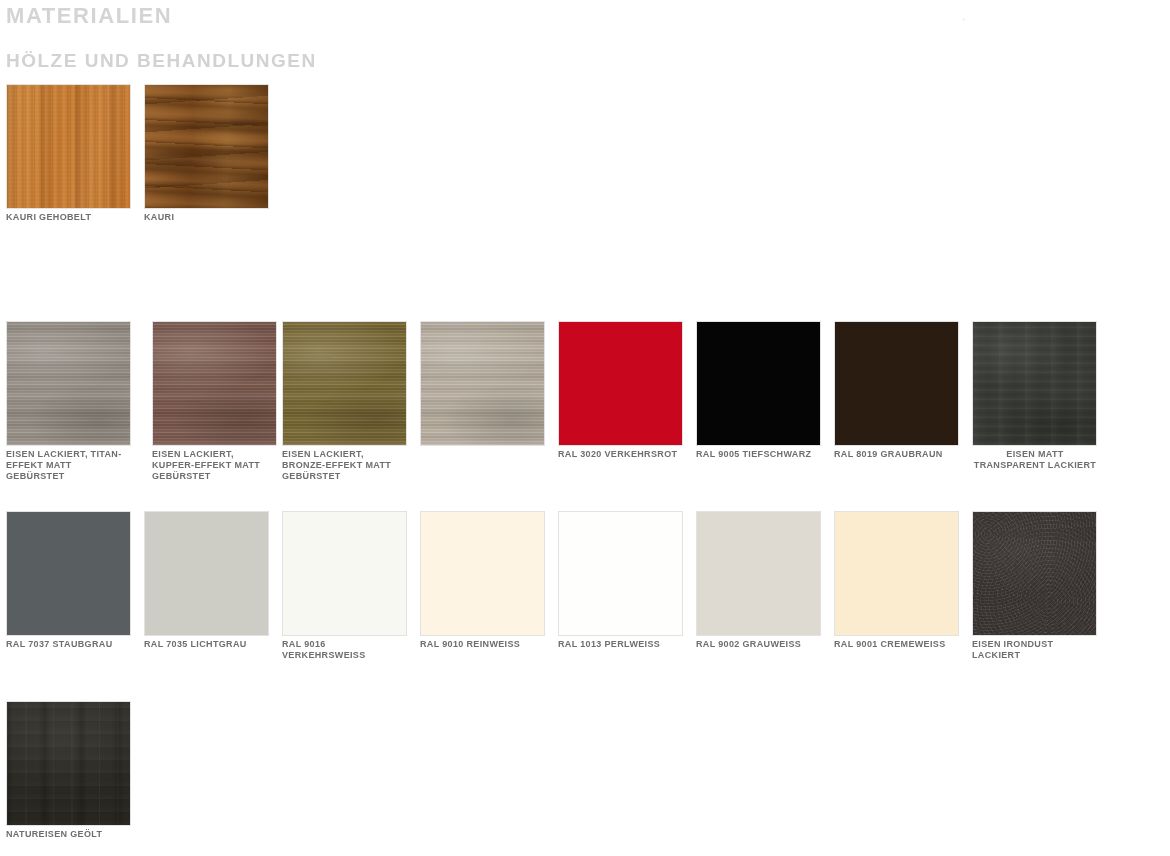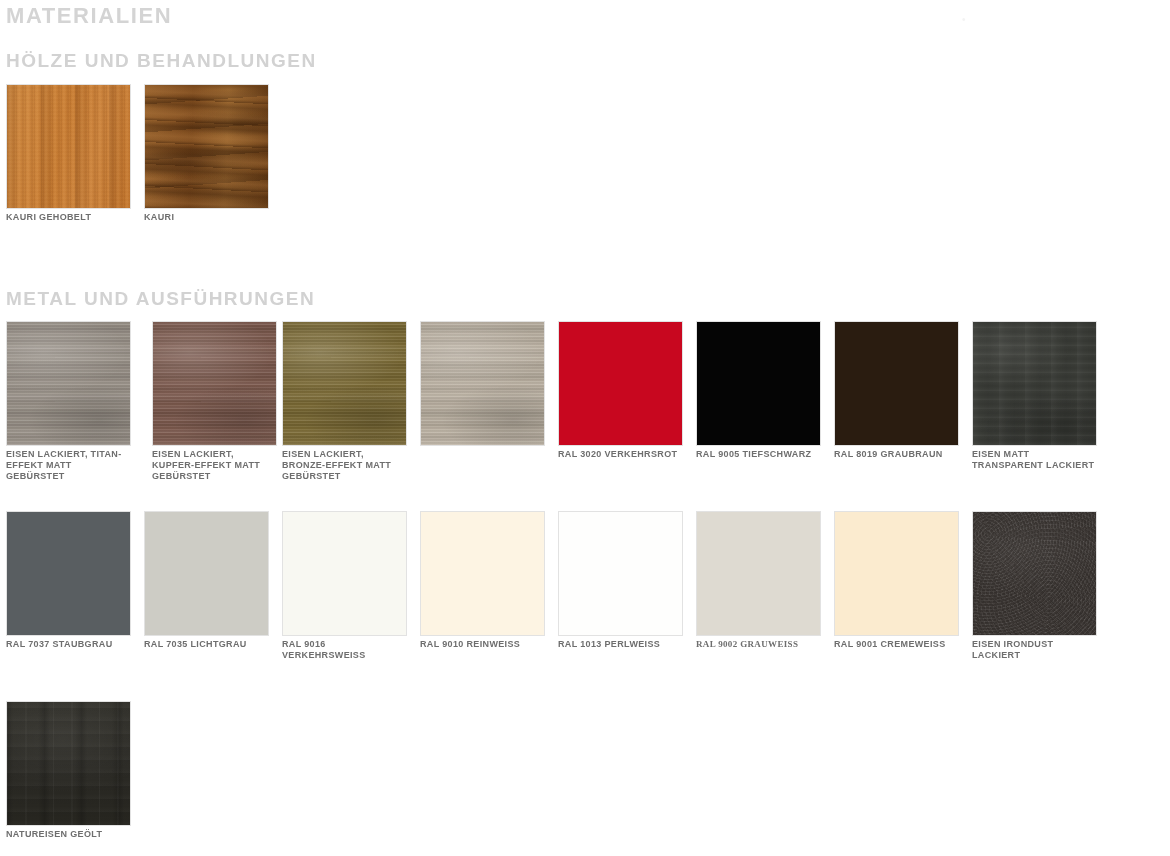--- a/index.html
+++ b/index.html
@@ -232,21 +232,20 @@
       <div class="swatch" style="left: 6px;">
         <div class="swatch-chip tex-kauri-gehobelt" style="background-color: rgb(200, 125, 54);"></div>
         <div class="swatch-label">KAURI GEHOBELT</div>
       </div>
       <div class="swatch" style="left: 144px;">
         <div class="swatch-chip tex-kauri" style="background-color: rgb(138, 85, 36);"></div>
         <div class="swatch-label">KAURI</div>
       </div>
     </div>
 
-  <div class="section-title metals">METAL UND AUSFÜHRUNGEN</div>
 
   <div class="swatch-row row-metal-1" id="row-metal-1">
       <div class="swatch" style="left: 6px;">
         <div class="swatch-chip tex-titan brushed" style="background-color: rgb(154, 146, 137);"></div>
         <div class="swatch-label">EISEN LACKIERT, TITAN-EFFEKT MATT GEBÜRSTET</div>
       </div>
       <div class="swatch" style="left: 152px;">
         <div class="swatch-chip tex-kupfer brushed" style="background-color: rgb(125, 90, 78);"></div>
         <div class="swatch-label">EISEN LACKIERT, KUPFER-EFFEKT MATT GEBÜRSTET</div>
       </div>
@@ -262,21 +261,21 @@
         <div class="swatch-label">RAL 3020 VERKEHRSROT</div>
       </div>
       <div class="swatch" style="left: 696px;">
         <div class="swatch-chip tex-solid" style="background-color: rgb(5, 5, 5);"></div>
         <div class="swatch-label">RAL 9005 TIEFSCHWARZ</div>
       </div>
       <div class="swatch" style="left: 834px;">
         <div class="swatch-chip tex-solid" style="background-color: rgb(42, 28, 16);"></div>
         <div class="swatch-label">RAL 8019 GRAUBRAUN</div>
       </div>
-      <div class="swatch" style="left: 972px;">
+      <div class="swatch" style="left: 972px; text-align: center;">
         <div class="swatch-chip tex-eisen-matt" style="background-color: rgb(59, 61, 56);"></div>
         <div class="swatch-label">EISEN MATT TRANSPARENT LACKIERT</div>
       </div>
     </div>
 
   <div class="swatch-row row-metal-2" id="row-metal-2">
       <div class="swatch" style="left: 6px;">
         <div class="swatch-chip tex-solid" style="background-color: rgb(89, 94, 97);"></div>
         <div class="swatch-label">RAL 7037 STAUBGRAU</div>
       </div>
@@ -289,21 +288,21 @@
         <div class="swatch-label">RAL 9016 VERKEHRSWEISS</div>
       </div>
       <div class="swatch" style="left: 420px;">
         <div class="swatch-chip tex-solid" style="background-color: rgb(253, 244, 227);"></div>
         <div class="swatch-label">RAL 9010 REINWEISS</div>
       </div>
       <div class="swatch" style="left: 558px;">
         <div class="swatch-chip tex-solid" style="background-color: rgb(254, 254, 253);"></div>
         <div class="swatch-label">RAL 1013 PERLWEISS</div>
       </div>
-      <div class="swatch" style="left: 696px; font-family: Liberation Serif, serif;">
+      <div class="swatch" style="left: 696px;">
         <div class="swatch-chip tex-solid" style="background-color: rgb(222, 218, 209);"></div>
         <div class="swatch-label">RAL 9002 GRAUWEISS</div>
       </div>
       <div class="swatch" style="left: 834px;">
         <div class="swatch-chip tex-solid" style="background-color: rgb(251, 235, 207);"></div>
         <div class="swatch-label">RAL 9001 CREMEWEISS</div>
       </div>
       <div class="swatch" style="left: 972px;">
         <div class="swatch-chip tex-irondust" style="background-color: rgb(51, 46, 43);"></div>
         <div class="swatch-label">EISEN IRONDUST LACKIERT</div>

